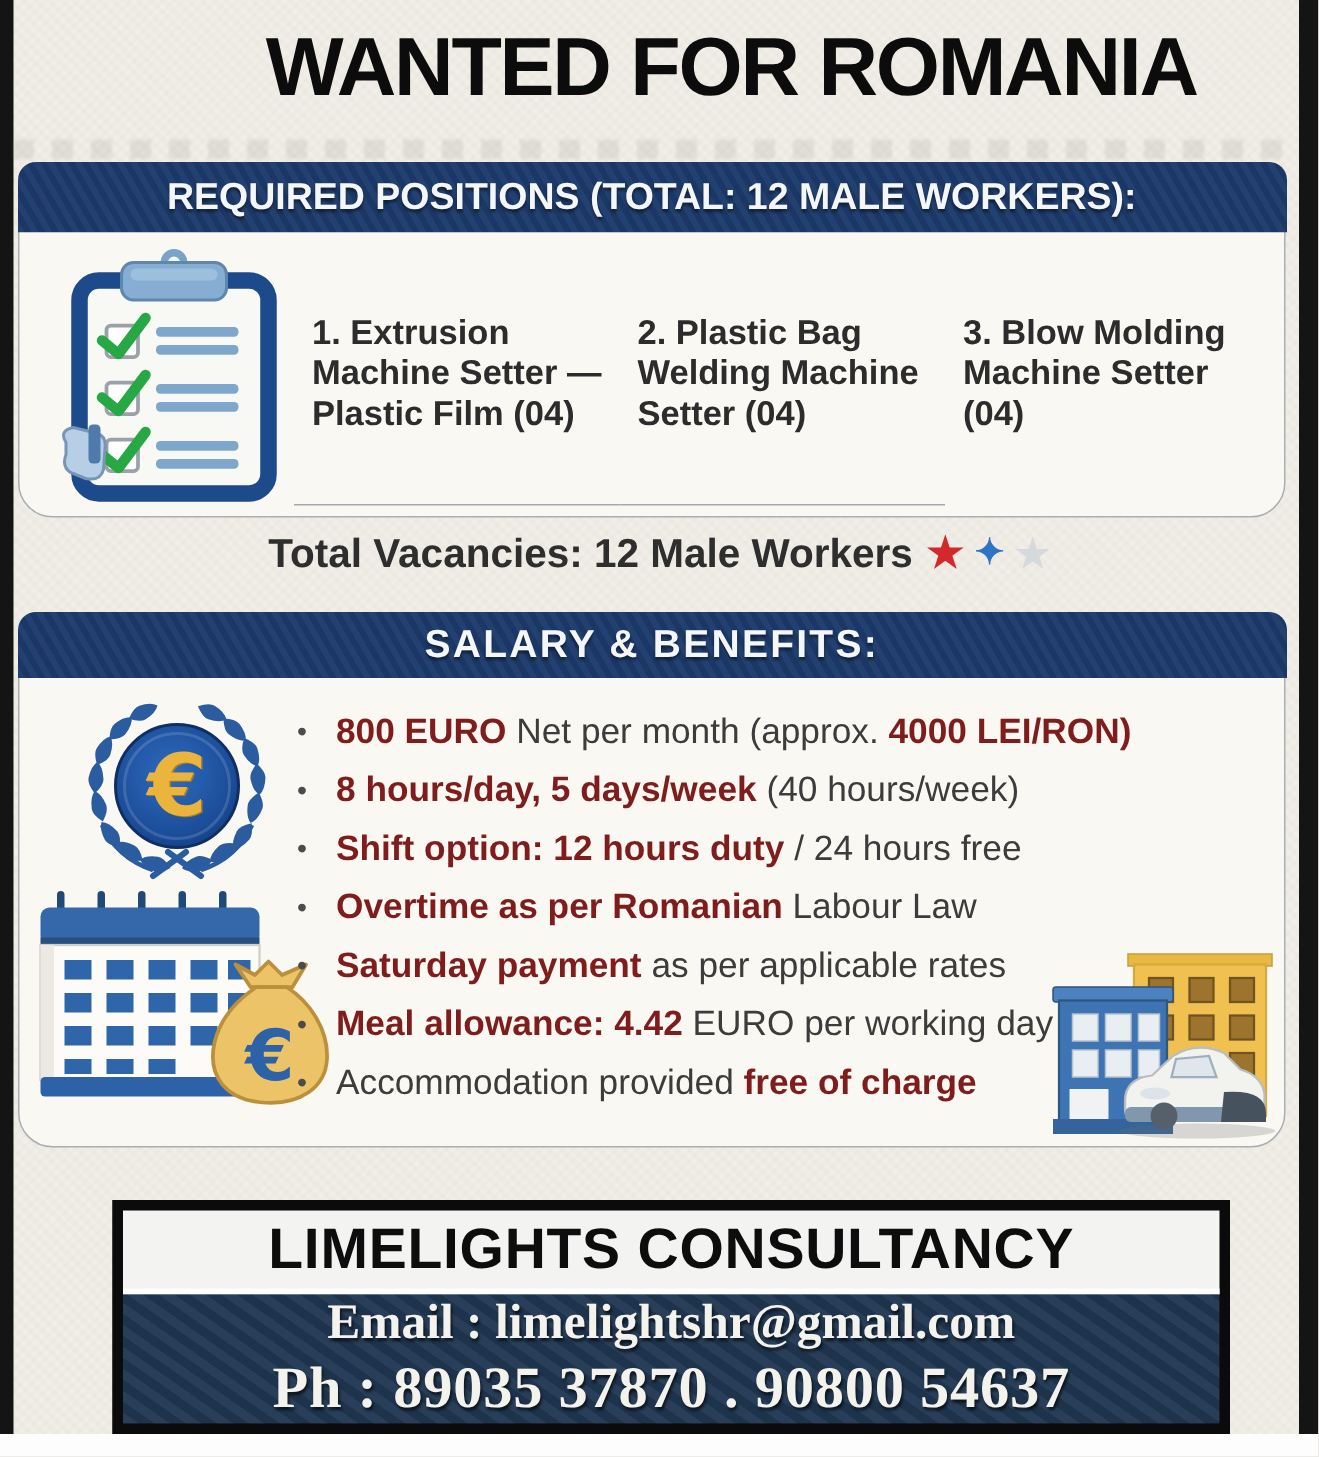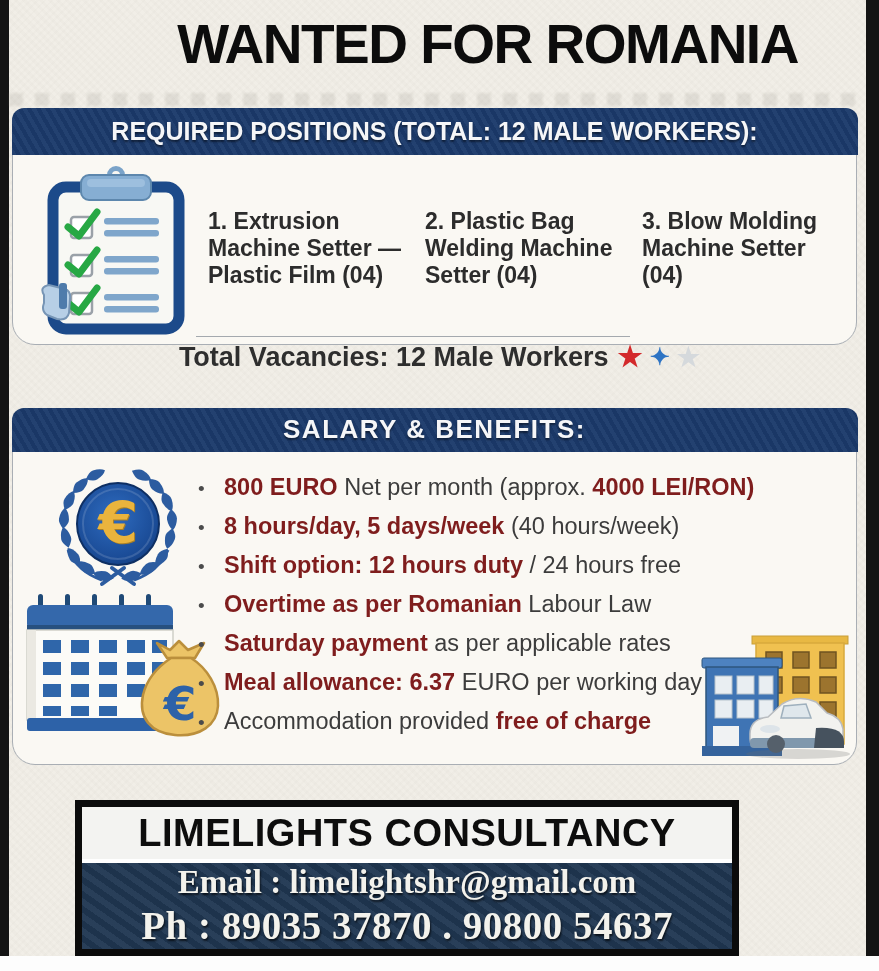--- a/index.html
+++ b/index.html
@@ -59,41 +59,41 @@
     display:flex; 
   }
   .position-row{
     flex:1; display:flex; align-items:center; padding-left:12px;
     font-size:23px; font-weight:700; color:#2c2c2c;
     border-bottom:1px solid #a4a9ae;
   }
   .position-row:last-child{border-bottom:none;}
 
   .vacancies{
-    position:absolute; left:0; top:336px; width:879px; height:42px;
+    position:absolute; left:0; top:348px; width:879px; height:42px;
     display:flex; align-items:center; justify-content:center; gap:9px;
     font-size:27px; font-weight:700; color:#2e2e2e;
   }
   .vacancies .stars{display:flex; align-items:center; gap:7px; line-height:1;}
 
   .benefits-list{
     position:absolute; left:185px; right:10px; top:17px;
     display:flex; flex-direction:column;
   }
   .benefit-row{height:39px; display:flex; align-items:center; font-size:23.5px; line-height:1;}
   .benefit-row .bullet{width:26px; color:#4b4b4b; font-size:19px; flex:0 0 26px;}
   .seg-b{font-weight:700; color:#7f1d1d; white-space:pre;}
   .seg-r{font-weight:400; color:#3c3c3c; white-space:pre;}
 
   .icon-euro{position:absolute; left:24px; top:10px; width:162px; height:140px;}
   .icon-calmoney{position:absolute; left:8px; top:142px; width:204px; height:148px;}
   .icon-buildings{position:absolute; right:4px; top:182px; width:152px; height:126px;}
 
   .contact{
-    position:absolute; left:75px; top:800px; width:664px; height:156px;
+    position:absolute; left:75px; top:800px; width:745px; height:156px;
     border:7px solid #0b0b0b; box-sizing:border-box; background:#000000;
     display:flex; flex-direction:column;
   }
   .contact-strip{
     height:52px; flex:0 0 52px; background:#f3f3f1; border-bottom:4px solid #ffffff;
     display:flex; align-items:center; justify-content:center;
     font-size:38px; font-weight:700; letter-spacing:.5px; color:#0d0d0d;
   }
   .contact-dark{
     flex:1; display:flex; flex-direction:column; align-items:center; justify-content:center; gap:2px;
@@ -298,21 +298,21 @@
           <div class="benefit-row">
             <span class="bullet">•</span>
             <span class="benefit-text"><span class="seg-b">Overtime as per Romanian</span><span class="seg-r"> Labour Law</span></span>
           </div>
           <div class="benefit-row">
             <span class="bullet">•</span>
             <span class="benefit-text"><span class="seg-b">Saturday payment</span><span class="seg-r"> as per applicable rates</span></span>
           </div>
           <div class="benefit-row">
             <span class="bullet">•</span>
-            <span class="benefit-text"><span class="seg-b">Meal allowance: 6.37</span><span class="seg-r"> EURO per working day</span></span>
+            <span class="benefit-text"><span class="seg-b">Meal allowance: 4.42</span><span class="seg-r"> EURO per working day</span></span>
           </div>
           <div class="benefit-row">
             <span class="bullet">•</span>
             <span class="benefit-text"><span class="seg-r">Accommodation provided </span><span class="seg-b">free of charge</span></span>
           </div>
         </div>
     </div>
   </div>
 
   <div class="contact">

